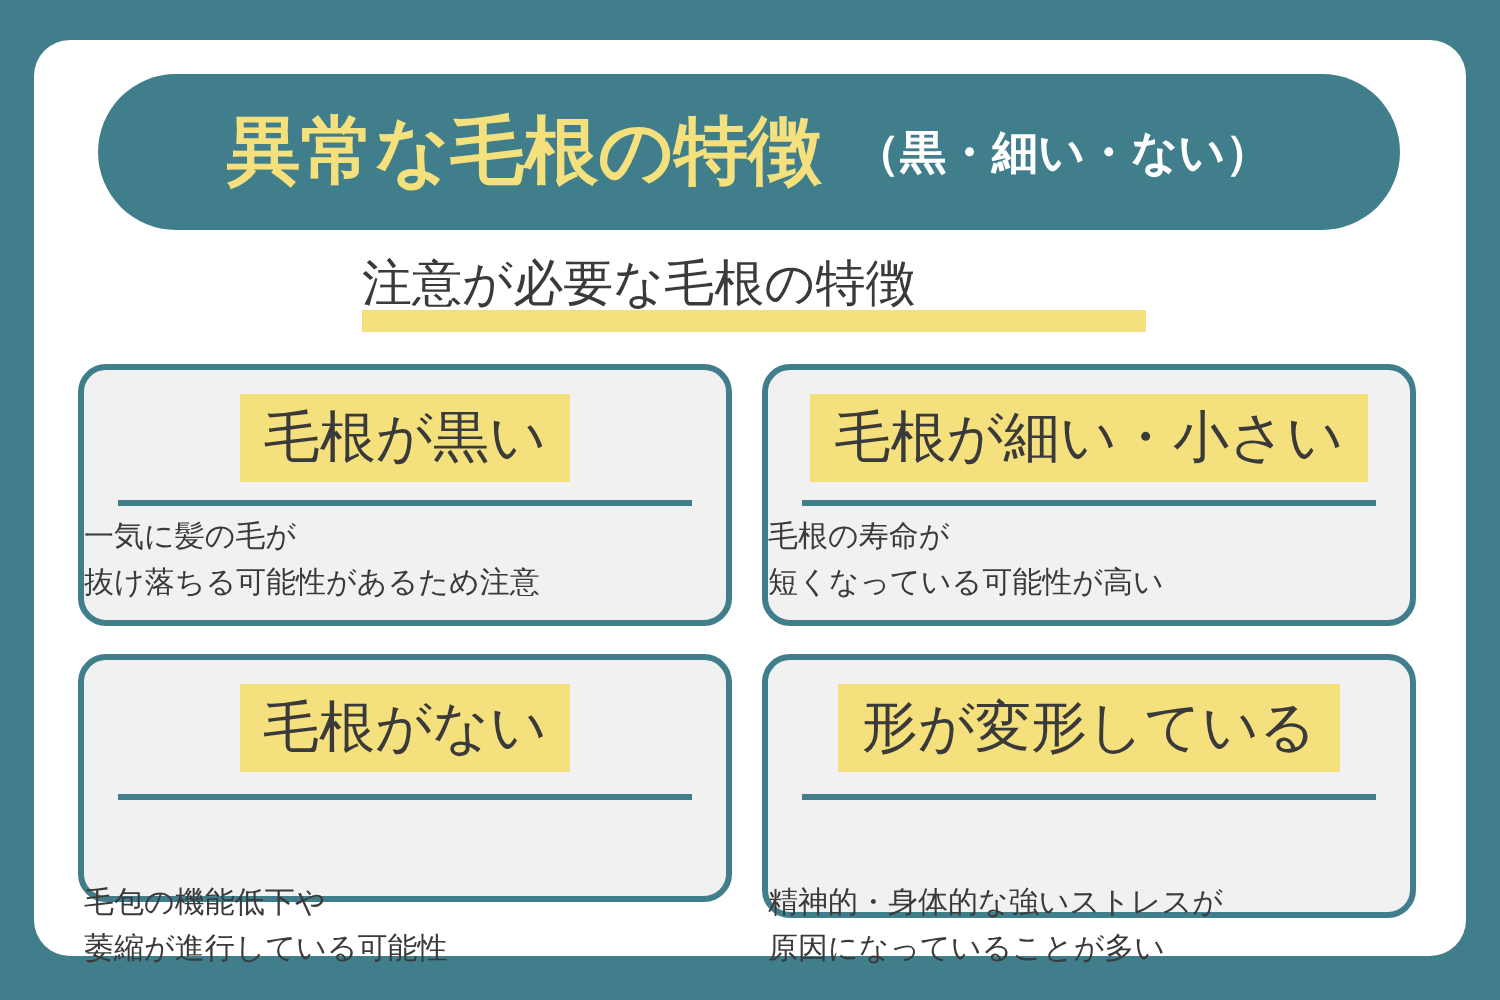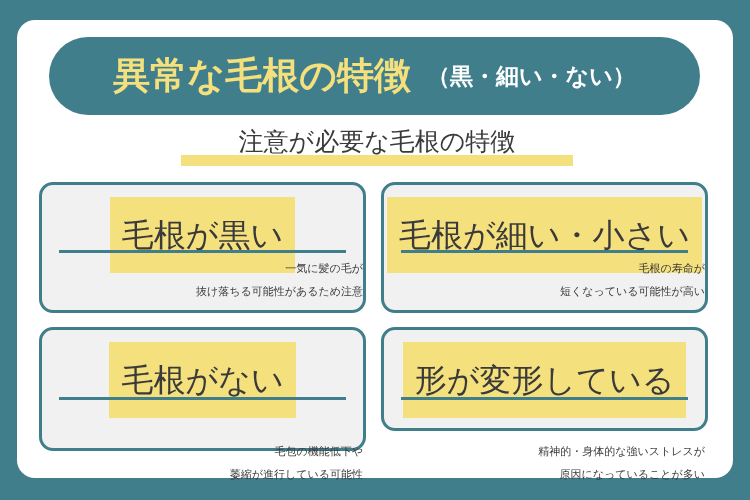--- a/index.html
+++ b/index.html
@@ -20,55 +20,54 @@
     white-space: nowrap;
   }
   .pill .main {
     color: #f5e07e; font-weight: bold; font-size: 37px; letter-spacing: 0px;
   }
   .pill .sub {
     color: #ffffff; font-weight: bold; font-size: 23px; margin-left: 16px;
   }
   .subtitle-wrap {
     position: absolute; left: 181px; top: 120px; width: 392px; height: 48px;
-    text-align: center;
   }
   .subtitle-band {
     position: absolute; left: 0; right: 0; top: 35px; height: 11px;
     background: #f5e07e;
   }
   .subtitle {
     position: relative; font-size: 25px; color: #3a3a3a; line-height: 44px;
     white-space: nowrap;
   }
   .card {
     position: absolute; width: 327px; height: 131px;
     background: #f1f1f1; border: 3px solid #417e8c; border-radius: 14px;
     box-sizing: border-box;
   }
   .card .label-wrap {
     position: absolute; left: 0; right: 0; top: 12px; text-align: center;
   }
   .card .label {
     display: inline-block; background: #f5e07e; color: #3a3a3a;
-    font-size: 32px; line-height: 44px; padding: 16px 12px; white-space: nowrap;
+    font-size: 28px; line-height: 44px; padding: 0 12px; white-space: nowrap;
   }
   .card .divider {
     position: absolute; left: 17px; right: 17px; top: 65px; height: 3px;
     background: #417e8c;
   }
   .card .desc {
     position: absolute; left: 0; right: 0; top: 72px;
-    text-align: right; color: #3a3a3a; font-size: 11px; line-height: 23px;
+    text-align: left; color: #3a3a3a; font-size: 15px; line-height: 23px;
     white-space: nowrap;
   }
   #c1 { left: 39px; top: 182px; }
   #c2 { left: 381px; top: 182px; }
   #c3 { left: 39px; top: 327px; height: 124px; }
-  #c4 { left: 381px; top: 327px; height: 104px; }
+  #c4 { left: 381px; top: 327px; height: 132px; }
   #c3 .divider, #c4 .divider { top: 67px; }
   #c3 .desc, #c4 .desc { top: 76px; margin-top: 34px; }
 </style>
 </head>
 <body>
 
 <div class="panel"></div>
 
 <div class="pill">
   <span class="main">異常な毛根の特徴</span>

